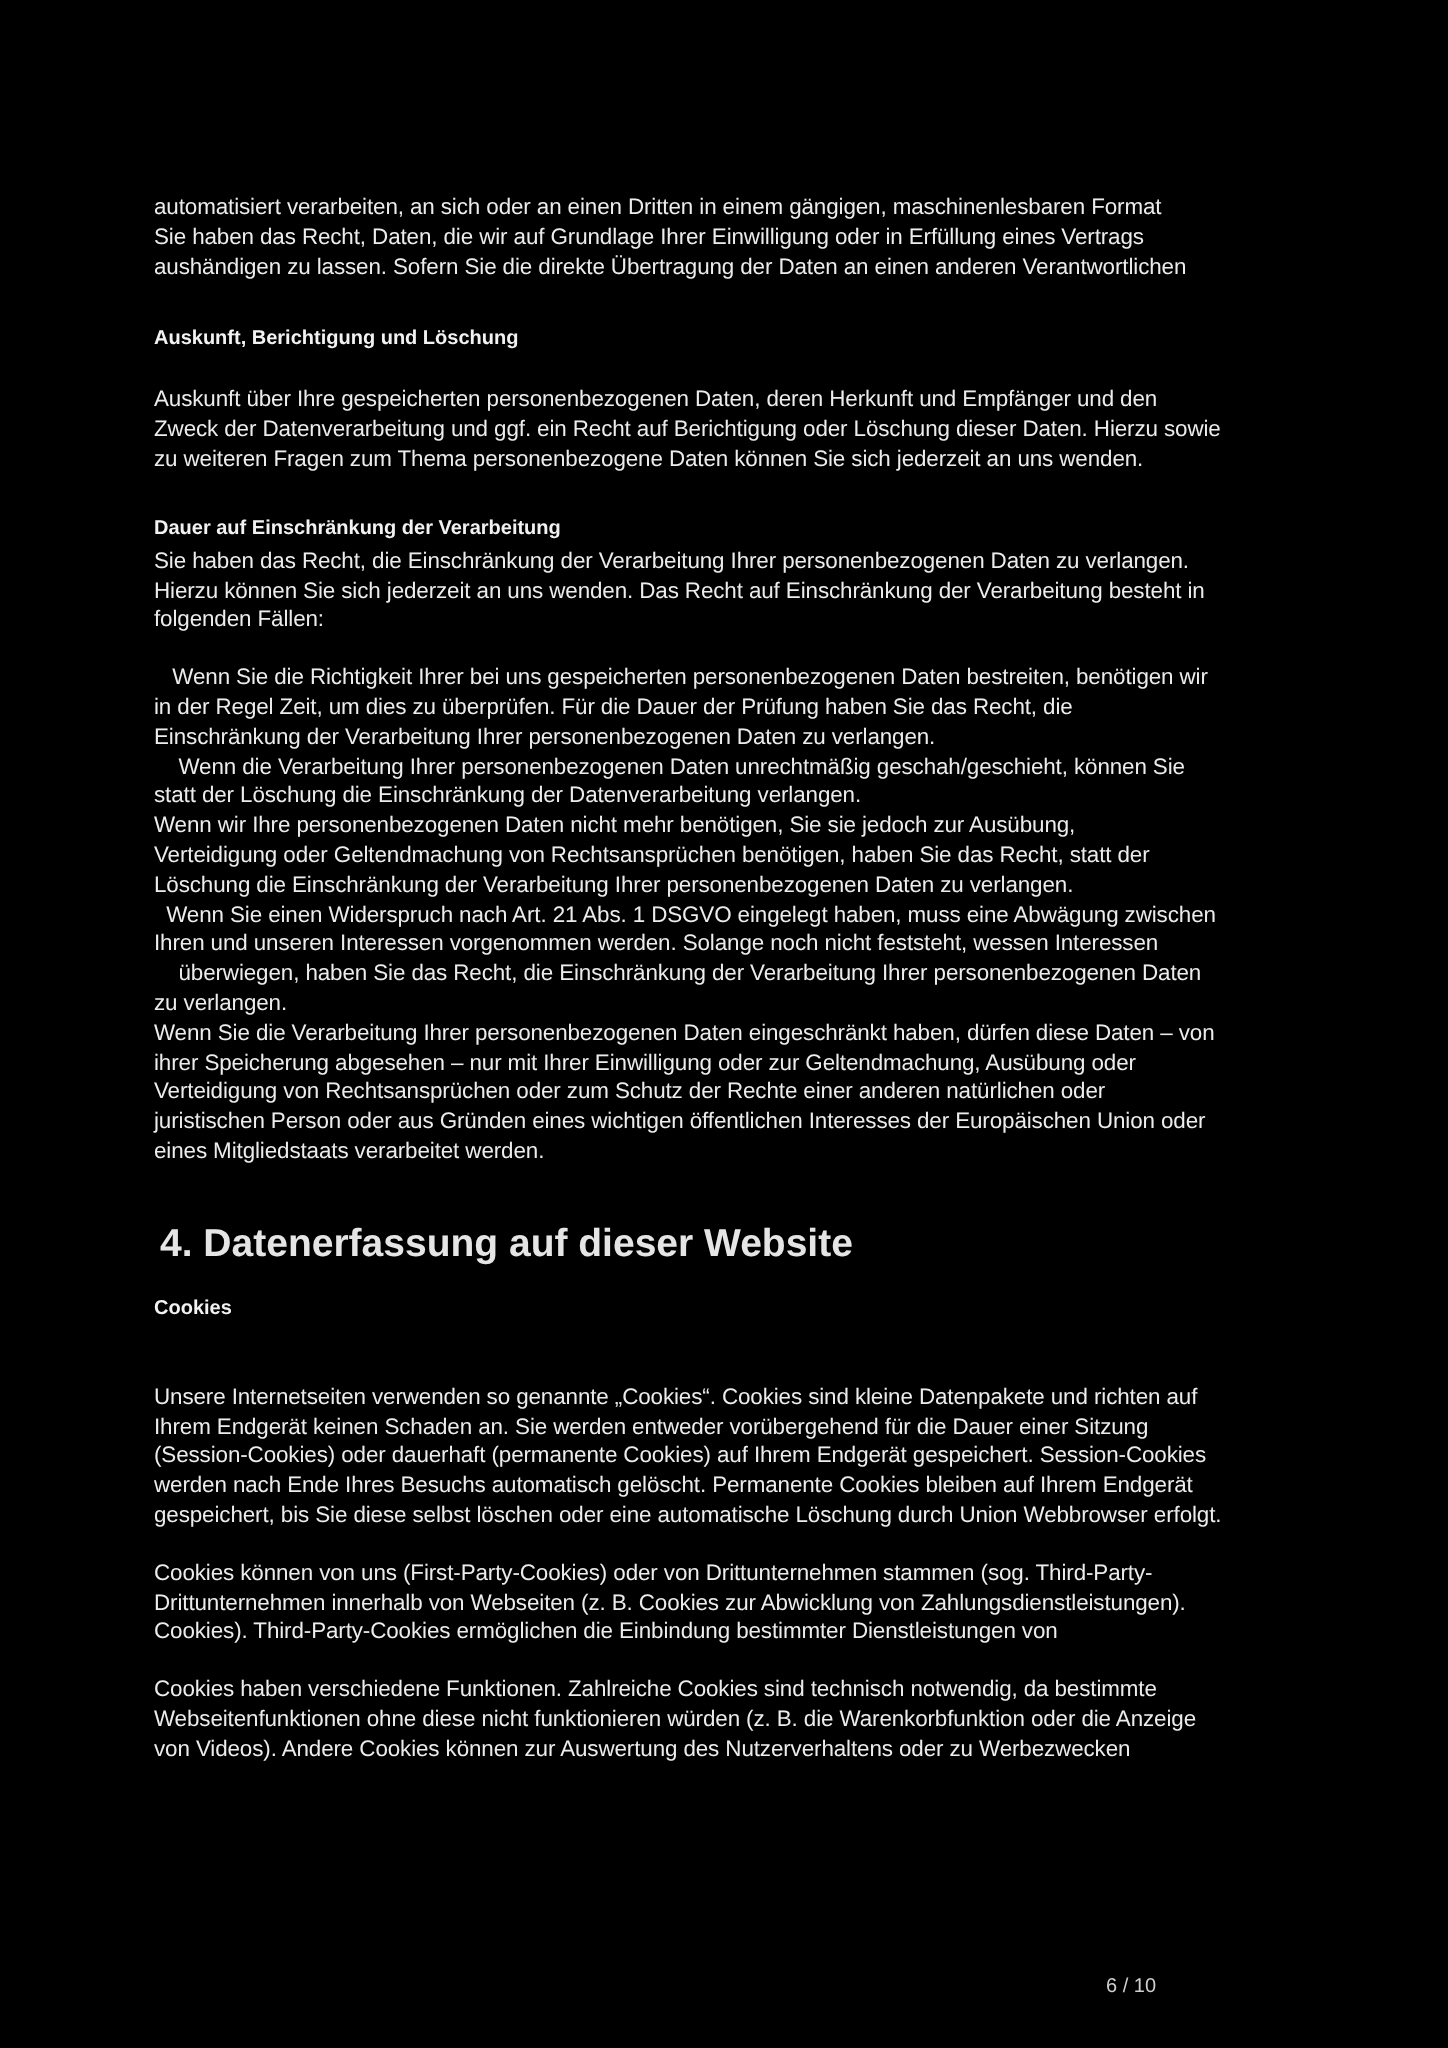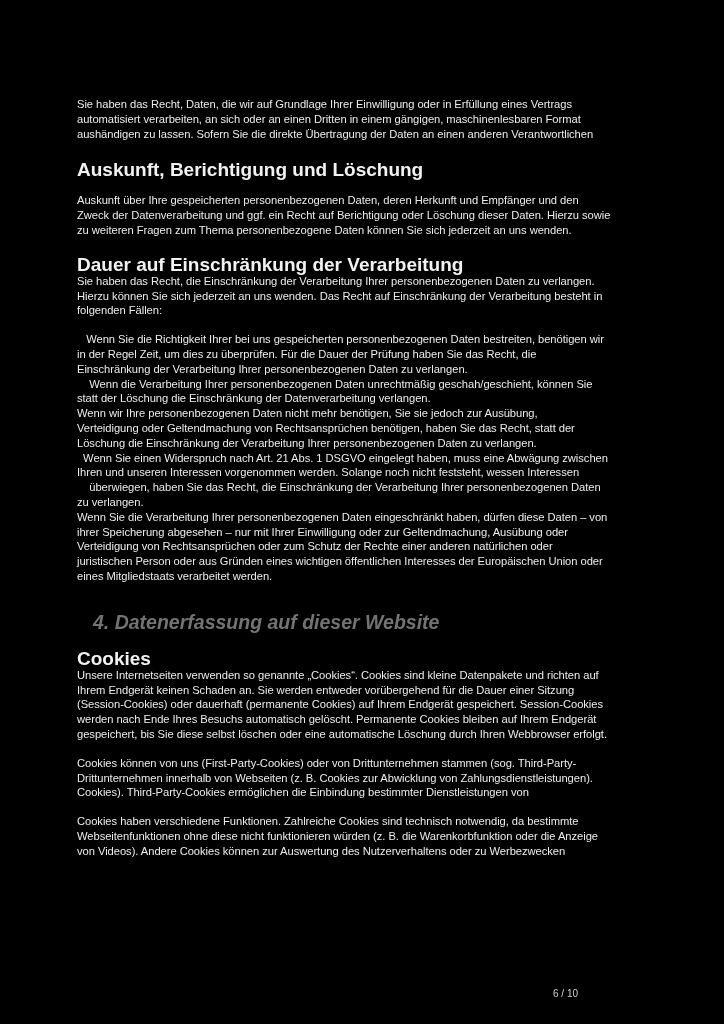--- a/index.html
+++ b/index.html
@@ -4,35 +4,35 @@
 <style>
   html, body { margin: 0; padding: 0; background: #000; }
   body {
     width: 724px; height: 1024px; position: relative; overflow: hidden;
     font-family: "Liberation Sans", sans-serif;
     color: #ececec;
   }
   .page { position: absolute; left: 77px; top: 97px; width: 580px; }
   p { margin: 0; font-size: 11.2px; line-height: 14.8px; letter-spacing: -0.05px; }
   .gap { margin-top: 14px; }
-  h3 { margin: 0; font-size: 19px; font-weight: bold; line-height: 18px; color: #f2f2f2; }
-  h2 { margin: 16px; font-size: 19.5px; font-weight: bold; line-height: 24px; color: #737373; font-style: italic; }
+  h3 { margin: 0; font-size: 10px; font-weight: bold; line-height: 18px; color: #f2f2f2; }
+  h2 { margin: 3px; font-size: 19.5px; font-weight: bold; line-height: 24px; color: #e5e5e5; }
   .line { display: block; white-space: nowrap; }
   .page-num {
     position: absolute; left: 553px; top: 988px;
     font-size: 10px; color: #cfcfcf;
   }
 </style>
 </head>
 <body>
 
 <div class="page">
   <p>
+      <span class="line">automatisiert verarbeiten, an sich oder an einen Dritten in einem gängigen, maschinenlesbaren Format</span>
       <span class="line">Sie haben das Recht, Daten, die wir auf Grundlage Ihrer Einwilligung oder in Erfüllung eines Vertrags</span>
-      <span class="line">automatisiert verarbeiten, an sich oder an einen Dritten in einem gängigen, maschinenlesbaren Format</span>
       <span class="line">aushändigen zu lassen. Sofern Sie die direkte Übertragung der Daten an einen anderen Verantwortlichen</span>
     </p>
 
   <h3 class="gap" style="margin-top:20px">Auskunft, Berichtigung und Löschung</h3>
   <p style="margin-top:14px">
       <span class="line">Auskunft über Ihre gespeicherten personenbezogenen Daten, deren Herkunft und Empfänger und den</span>
       <span class="line">Zweck der Datenverarbeitung und ggf. ein Recht auf Berichtigung oder Löschung dieser Daten. Hierzu sowie</span>
       <span class="line">zu weiteren Fragen zum Thema personenbezogene Daten können Sie sich jederzeit an uns wenden.</span>
     </p>
 
@@ -46,26 +46,26 @@
   <p style="">
       <span class="line">Wenn Sie die Verarbeitung Ihrer personenbezogenen Daten eingeschränkt haben, dürfen diese Daten – von</span>
       <span class="line">ihrer Speicherung abgesehen – nur mit Ihrer Einwilligung oder zur Geltendmachung, Ausübung oder</span>
       <span class="line">Verteidigung von Rechtsansprüchen oder zum Schutz der Rechte einer anderen natürlichen oder</span>
       <span class="line">juristischen Person oder aus Gründen eines wichtigen öffentlichen Interesses der Europäischen Union oder</span>
       <span class="line">eines Mitgliedstaats verarbeitet werden.</span>
     </p>
 
   <h2 style="margin-top:26px">4. Datenerfassung auf dieser Website</h2>
   <h3 style="margin-top:12px">Cookies</h3>
-  <p style="margin-top:0">
+  <p style="margin-top:28px">
       <span class="line">Unsere Internetseiten verwenden so genannte „Cookies“. Cookies sind kleine Datenpakete und richten auf</span>
       <span class="line">Ihrem Endgerät keinen Schaden an. Sie werden entweder vorübergehend für die Dauer einer Sitzung</span>
       <span class="line">(Session-Cookies) oder dauerhaft (permanente Cookies) auf Ihrem Endgerät gespeichert. Session-Cookies</span>
       <span class="line">werden nach Ende Ihres Besuchs automatisch gelöscht. Permanente Cookies bleiben auf Ihrem Endgerät</span>
-      <span class="line">gespeichert, bis Sie diese selbst löschen oder eine automatische Löschung durch Ihren Webbrowser erfolgt.</span>
+      <span class="line">gespeichert, bis Sie diese selbst löschen oder eine automatische Löschung durch Union Webbrowser erfolgt.</span>
     </p>
   <p style="margin-top:14px">
       <span class="line">Cookies können von uns (First-Party-Cookies) oder von Drittunternehmen stammen (sog. Third-Party-</span>
       <span class="line">Drittunternehmen innerhalb von Webseiten (z. B. Cookies zur Abwicklung von Zahlungsdienstleistungen).</span>
       <span class="line">Cookies). Third-Party-Cookies ermöglichen die Einbindung bestimmter Dienstleistungen von</span>
     </p>
   <p style="margin-top:14px">
       <span class="line">Cookies haben verschiedene Funktionen. Zahlreiche Cookies sind technisch notwendig, da bestimmte</span>
       <span class="line">Webseitenfunktionen ohne diese nicht funktionieren würden (z. B. die Warenkorbfunktion oder die Anzeige</span>
       <span class="line">von Videos). Andere Cookies können zur Auswertung des Nutzerverhaltens oder zu Werbezwecken</span>

